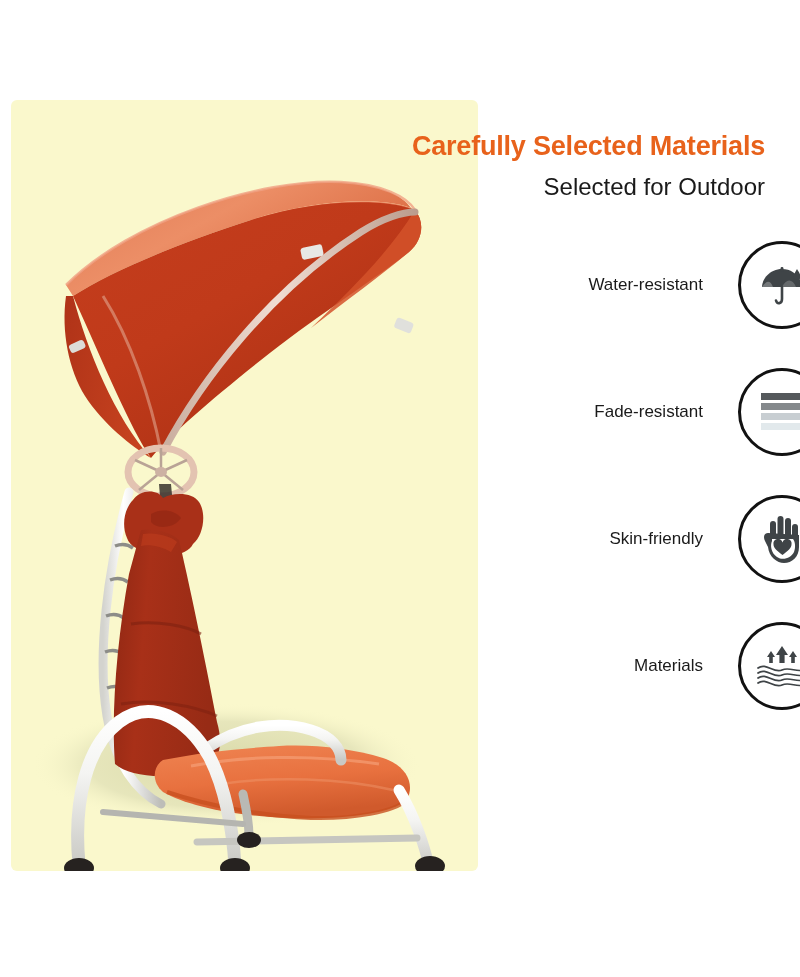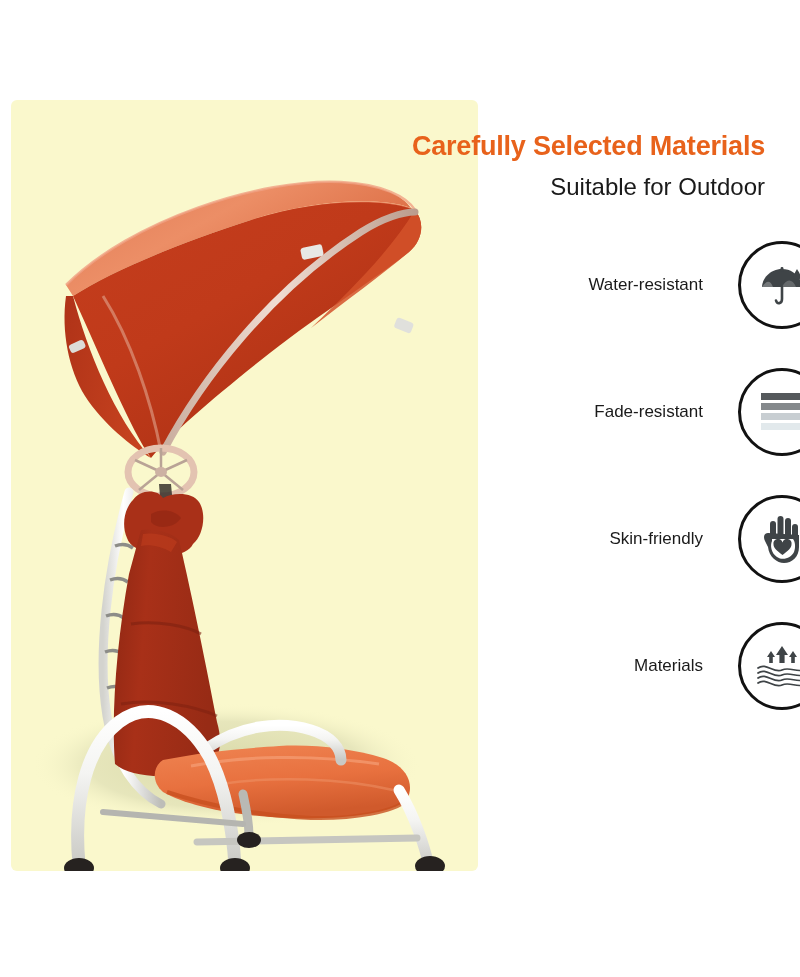--- a/index.html
+++ b/index.html
@@ -276,21 +276,21 @@
       <ellipse cx="238" cy="740" rx="12" ry="8"></ellipse>
       <ellipse cx="419" cy="766" rx="15" ry="10"></ellipse>
     </g>
   </svg>
 </div>
 
 <div id="info-column">
 
   <div id="heading-block">
     <div id="main-heading">Carefully Selected Materials</div>
-    <div id="sub-heading">Suitable for Outdoor</div>
+    <div id="sub-heading">Selected for Outdoor</div>
   </div>
 
   <div id="feature-list">
 
     <div class="feature-row">
       <div class="feature-label">Water-resistant</div>
       <div class="feature-icon-circle">
         <svg width="52" height="52" viewBox="0 0 52 52">
           <path d="M26 10 C 14 10, 6 20, 6 28 L 46 28 C 46 20, 38 10, 26 10 Z" fill="#3f4447"></path>
           <path d="M6 28 C 10 22, 14 20, 17 28 Z" fill="#ffffff" opacity="0.28"></path>

